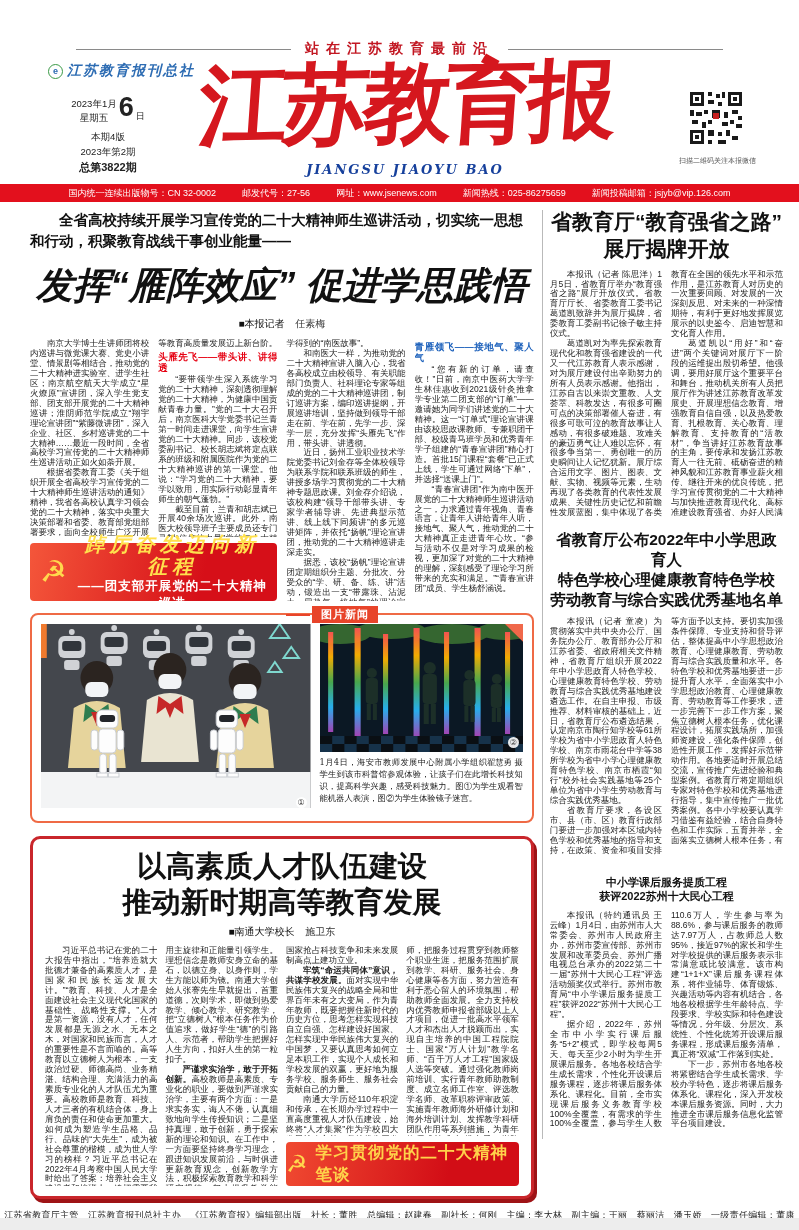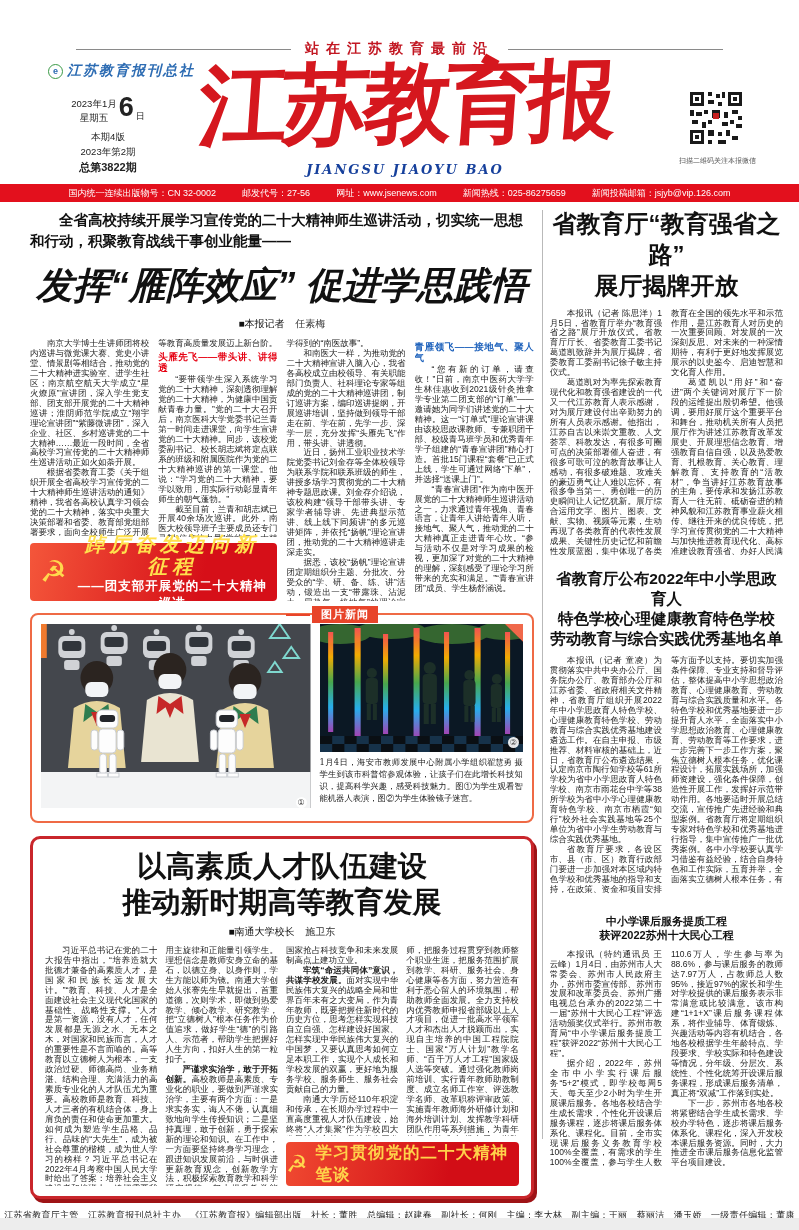--- a/index.html
+++ b/index.html
@@ -87,21 +87,21 @@
   .essay-byline{text-align:center;font-size:10px;margin:5px 0 7px;}
   .essay-byline .nm{font-family:"DejaVu Serif","Liberation Serif",serif;margin-left:8px;color:#333;}
   .essay-cols{display:grid;grid-template-columns:repeat(4,1fr);grid-template-rows:190px 44px;gap:6px 8px;}
   .banner2{grid-column:3/5;grid-row:2;background:linear-gradient(100deg,#f04a31,#d20d16 70%);
           border-radius:4px;display:flex;align-items:center;justify-content:center;gap:8px;}
   .banner2 .emblem{font-size:24px;color:#ffd84d;line-height:1;}
   .banner2 .btxt{font-weight:bold;font-size:16.5px;color:#ffd24a;letter-spacing:1px;}
   
   .sbart{margin-bottom:10px;}
   .sbtitle{font-weight:bold;text-align:center;line-height:1.3;}
-  .sbtitle.t1{font-size:24px;}
+  .sbtitle.t1{font-size:21px;}
   .sbtitle.t2{font-size:15.5px;}
   .sbtitle.t3{font-size:11px;}
   .twocol{columns:2;column-gap:9px;font-size:8.5px;line-height:1.17;text-align:justify;
           overflow:hidden;margin-top:7px;color:#1c1c1c;}
   .twocol p{margin:0;text-indent:2em;}
   .h1col{height:250px;}
   .h2col{height:248px;}
   .h3col{height:222px;}
   
   .footerline{text-align:center;font-size:9px;color:#1a1a1a;margin-top:10px;letter-spacing:.3px;}

